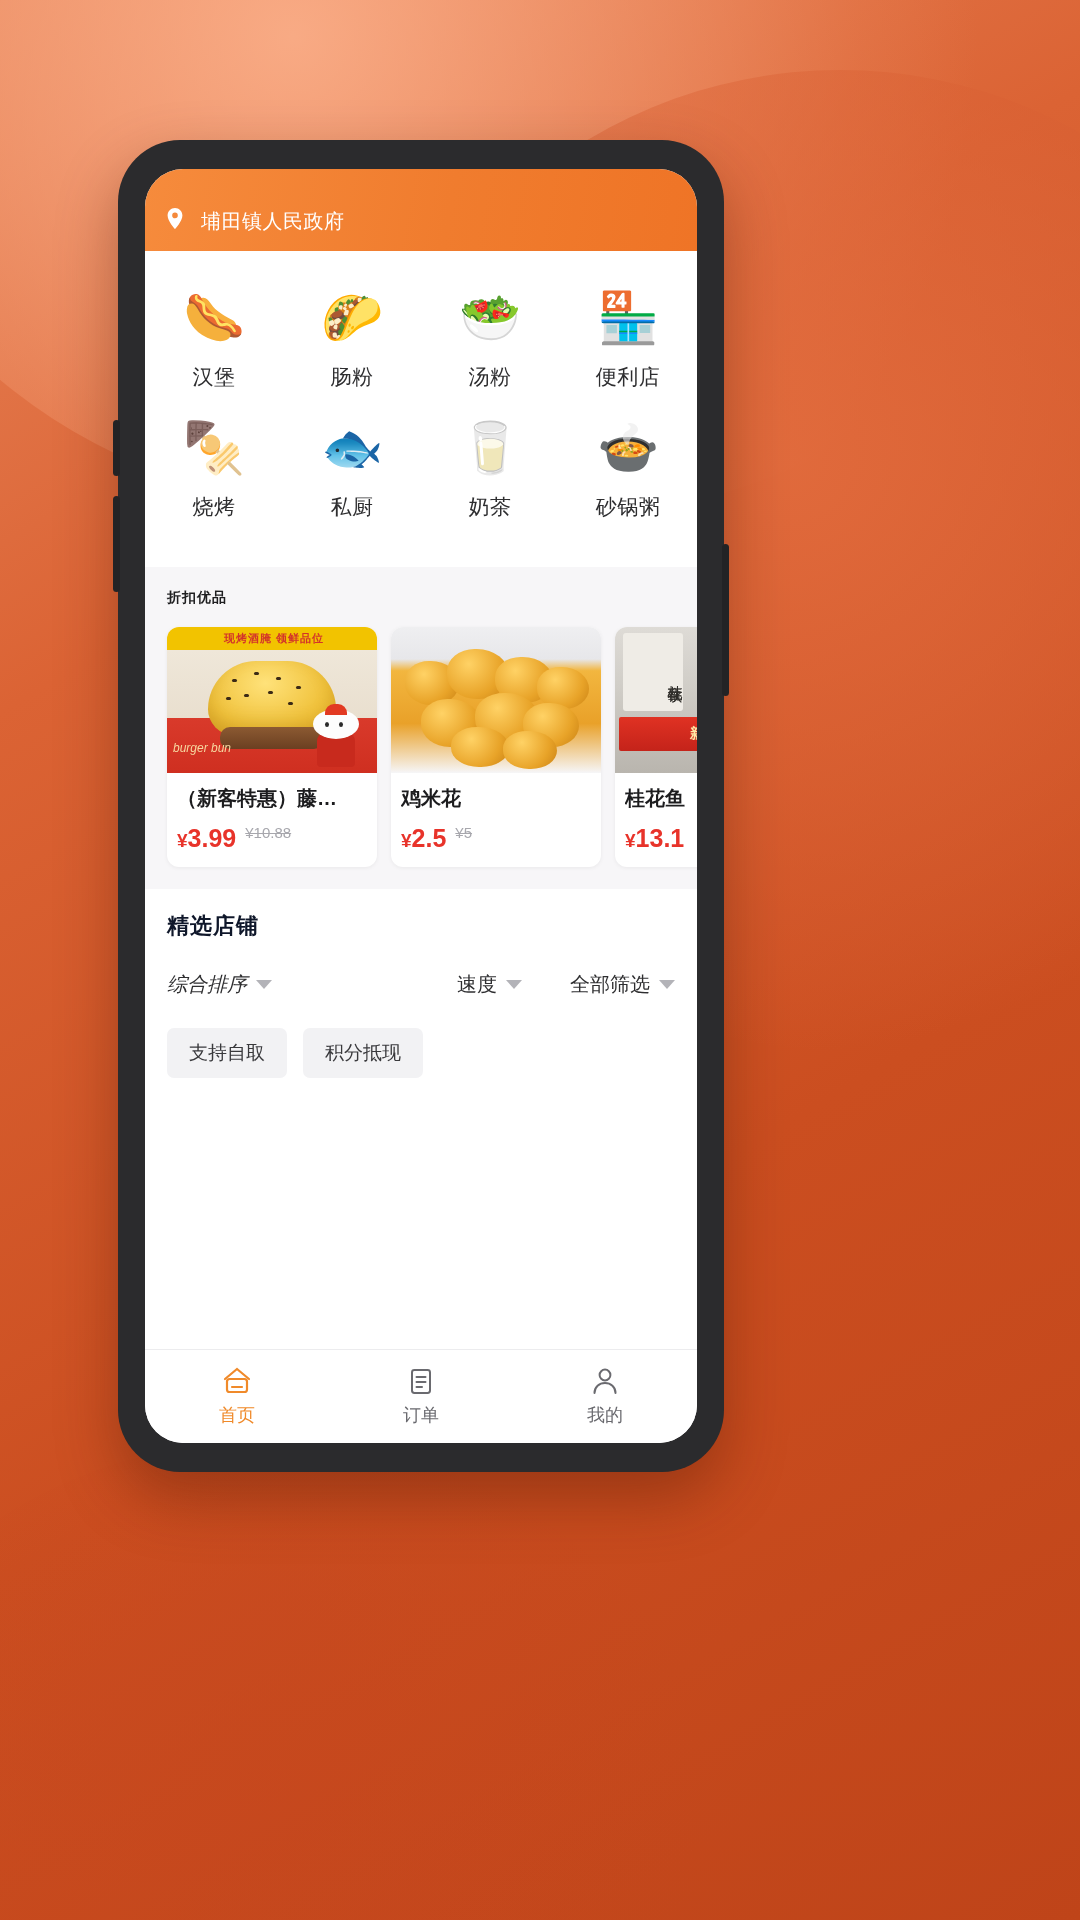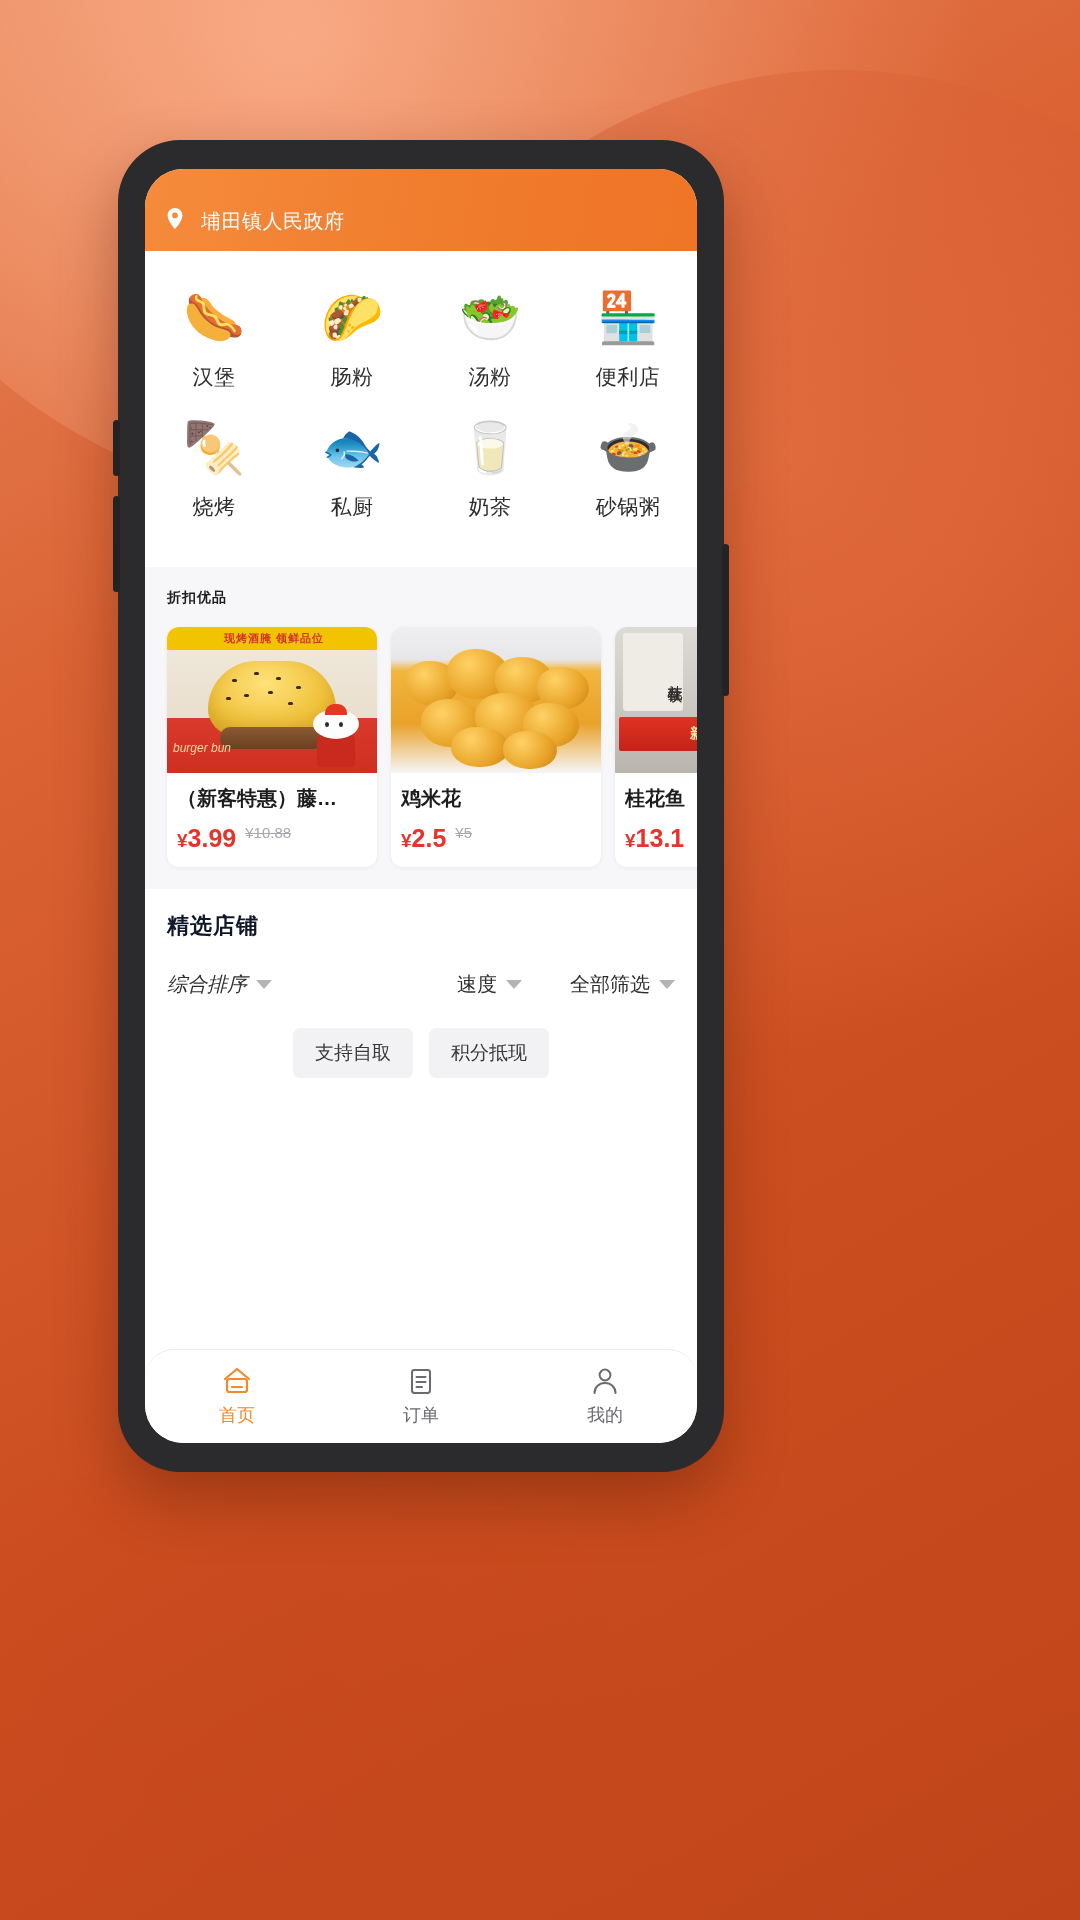--- a/index.html
+++ b/index.html
@@ -213,34 +213,33 @@
     font-size:20px; color:#2e2e30; cursor:pointer;
   }
   .f-sort { flex:0 0 auto;font-style:italic; }
   .f-speed { margin-left:auto; }
   .f-all { margin-left:48px; }
   .caret {
     width:0; height:0;
     border-left:8px solid transparent; border-right:8px solid transparent;
     border-top:9px solid #b3b3b8;
   }
-  .chip-row { display:flex; gap:16px; margin-top:30px;justify-content:center; }
+  .chip-row { display:flex; gap:16px; margin-top:30px; }
   .chip {
     background:#f2f2f4; border-radius:7px;
     padding: 12px 22px; font-size:19px; color:#39393c;
     cursor:pointer;
   }
 
   
   .tabbar {
     flex:0 0 auto; height:94px;
     border-top:1px solid #ececee;
     background:#ffffff;
     display:flex;
-    border-radius:29px;
   }
   .tab {
     flex:1; display:flex; flex-direction:column;
     align-items:center; justify-content:center; gap:7px;
     cursor:pointer;
   }
   .tab-ico { width:30px; height:30px; display:block; }
   .tab-lbl { font-size:18px; color:#6a6a6f; }
   .tab.active .tab-lbl { color:#f08a2a; }
 </style>

